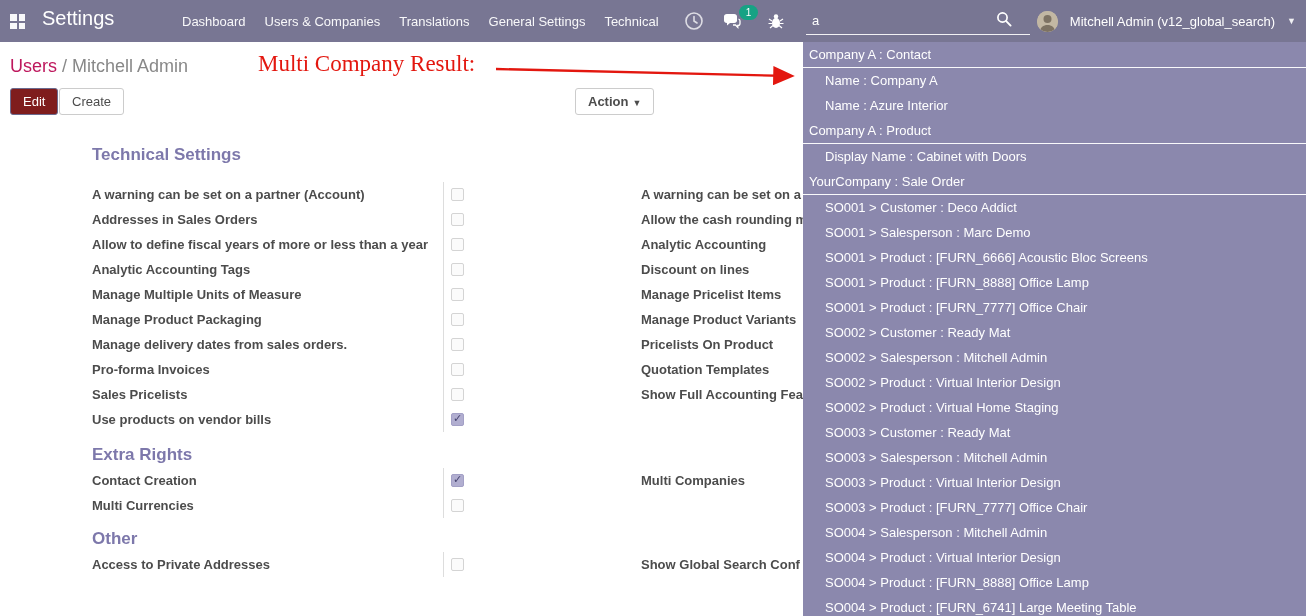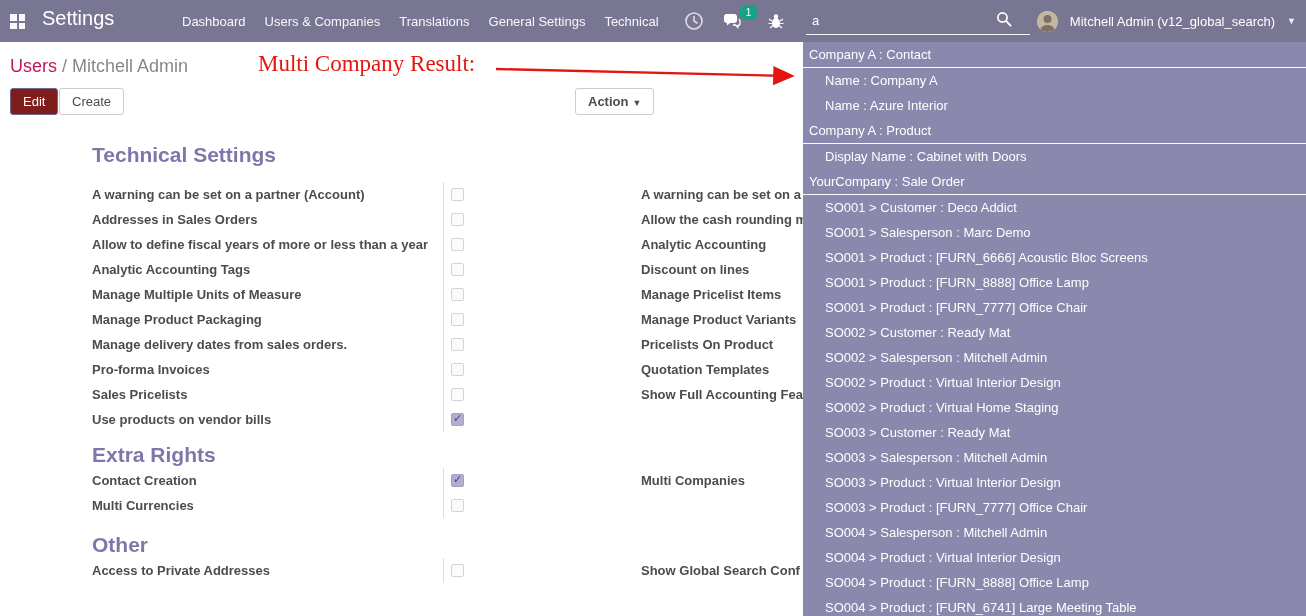--- a/index.html
+++ b/index.html
@@ -37,23 +37,23 @@
   .btn-create{left:59px;top:88px;}
   .btn-action{left:575px;top:88px;font-weight:bold;}
   .btn-action .caret2{font-size:9px;color:#4c4c4c;margin-left:4px;}
 
   
   .annotation{position:absolute;left:258px;top:51px;font-family:"Liberation Serif",serif;font-size:23px;color:#e3170f;z-index:300;}
   .arrow-svg{position:absolute;left:490px;top:60px;z-index:300;}
 
   
   .form{position:absolute;left:92px;top:142px;width:713px;z-index:1;}
-  .sec-title{font-size:21px;font-weight:bold;color:#7d78ab;line-height:26px;margin:0 0 14px 0;}
+  .sec-title{font-size:17px;font-weight:bold;color:#7d78ab;line-height:26px;margin:0 0 14px 0;}
   .sec-title.mt{margin-top:10px;margin-bottom:0;}
-  .sec-title.mt2{margin-top:14px;margin-bottom:0;}
+  .sec-title.mt2{margin-top:8px;margin-bottom:0;}
   .srow{position:relative;height:25px;display:flex;align-items:center;}
   .srow-label{width:351px;font-size:13px;font-weight:bold;color:#4c4c4c;white-space:nowrap;}
   .srow-cell{align-self:stretch;display:flex;align-items:center;border-left:1px solid #ddd;padding-left:7px;width:40px;}
   .cb{width:13px;height:13px;box-sizing:border-box;border:1px solid #d4d4d4;background:#fbfbfb;border-radius:2px;
     cursor:pointer;position:relative;}
   .cb.checked{background:#b1aed0;border-color:#a3a0c6;}
   .cb.checked:after{content:"\2713";position:absolute;left:1px;top:-2px;font-size:11px;color:#45436f;}
   .srow-right{position:absolute;left:549px;font-size:13px;font-weight:bold;color:#4c4c4c;white-space:nowrap;}
 
   

